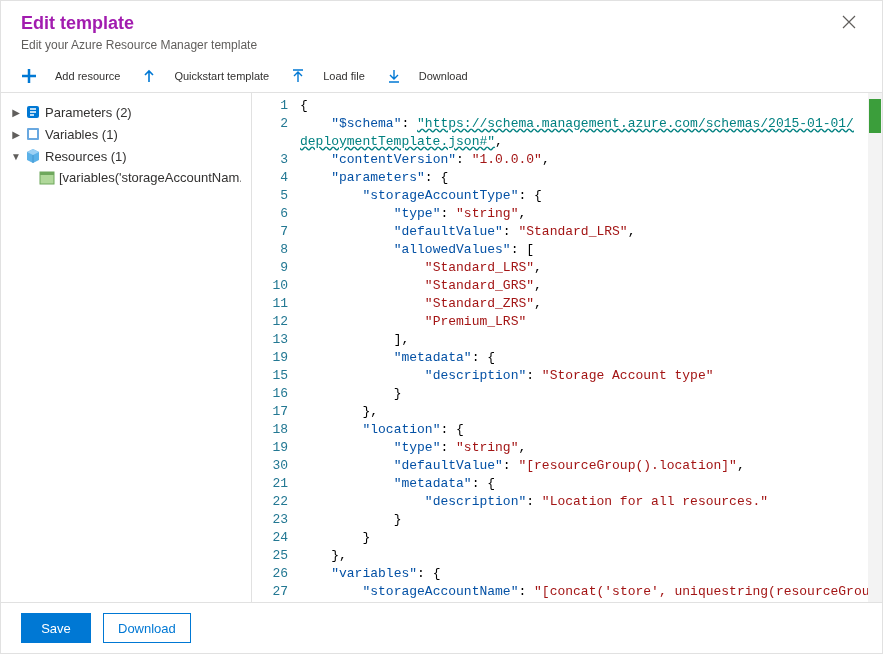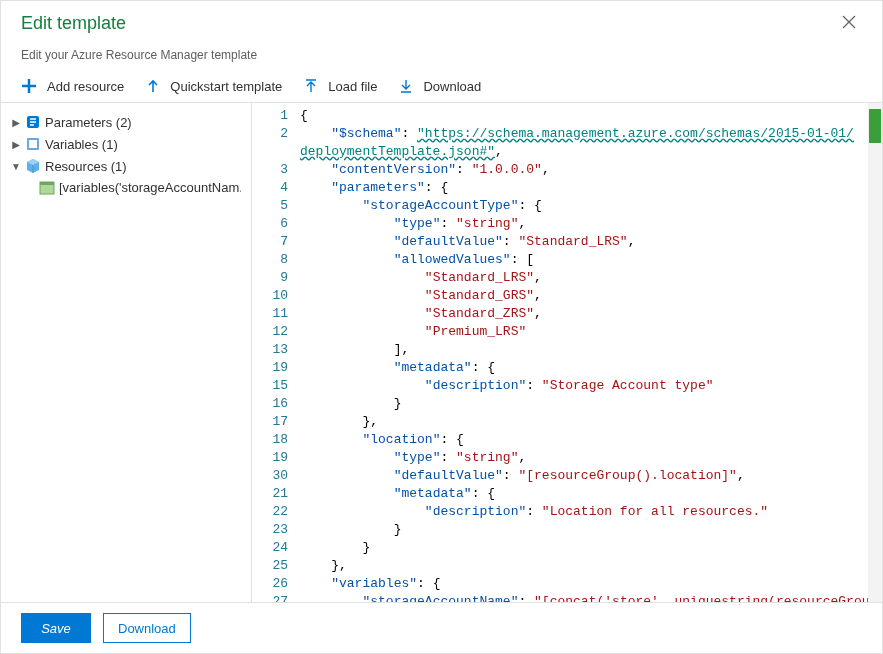--- a/index.html
+++ b/index.html
@@ -15,23 +15,23 @@
   border: 1px solid #e1e1e1;
 }
 .header {
   padding: 12px 20px 8px 20px;
   display: flex;
   justify-content: space-between;
   align-items: flex-start;
 }
 .header-left h1 {
   font-size: 18px;
-  font-weight: 400;
-  color: #15803d;
-  margin-bottom: 14px;
+  font-weight: 700;
+  color: #a21caf;
+  margin-bottom: 4px;
 }
 .header-left .subtitle {
   font-size: 12px;
   color: #605e5c;
   text-align: center;
 }
 .close-btn {
   font-size: 18px;
   color: #605e5c;
   cursor: pointer;
@@ -39,22 +39,22 @@
 }
 .toolbar {
   display: flex;
   gap: 22px;
   padding: 8px 20px;
   border-bottom: 1px solid #e1e1e1;
 }
 .toolbar .tool {
   display: flex;
   align-items: center;
-  gap: 10px;
-  font-size: 13px;
+  gap: 18px;
+  font-size: 11px;
   color: #323130;
   cursor: pointer;
   text-align: right;
 }
 .toolbar .tool .ico { color: #0078d4; display: inline-flex; }
 .main {
   flex: 1;
   display: flex;
   overflow: hidden;
 }
@@ -135,21 +135,20 @@
   color: #0078d4;
   cursor: pointer;
   display: inline-flex;
   align-items: center;
   justify-content: center;
   padding: 0 14px;
 }
 .btn.primary {
   background: #0078d4;
   color: #fff;
-  font-style: italic;
 }
 svg { display: block; }
 </style>
 </head>
 <body>
 
 <div class="header">
   <div class="header-left">
     <h1>Edit template</h1>
     <div class="subtitle">Edit your Azure Resource Manager template</div>

